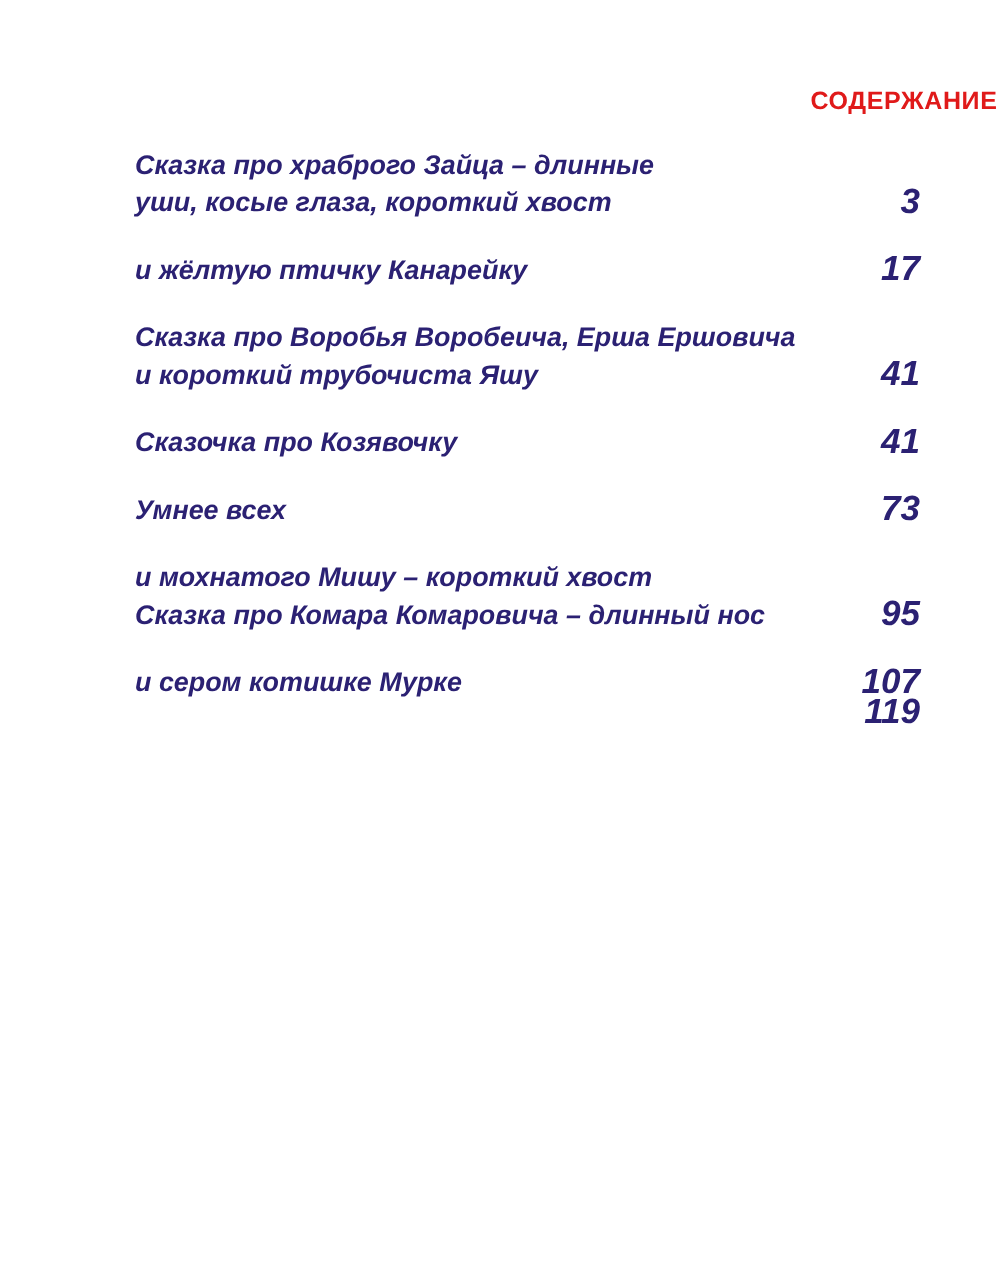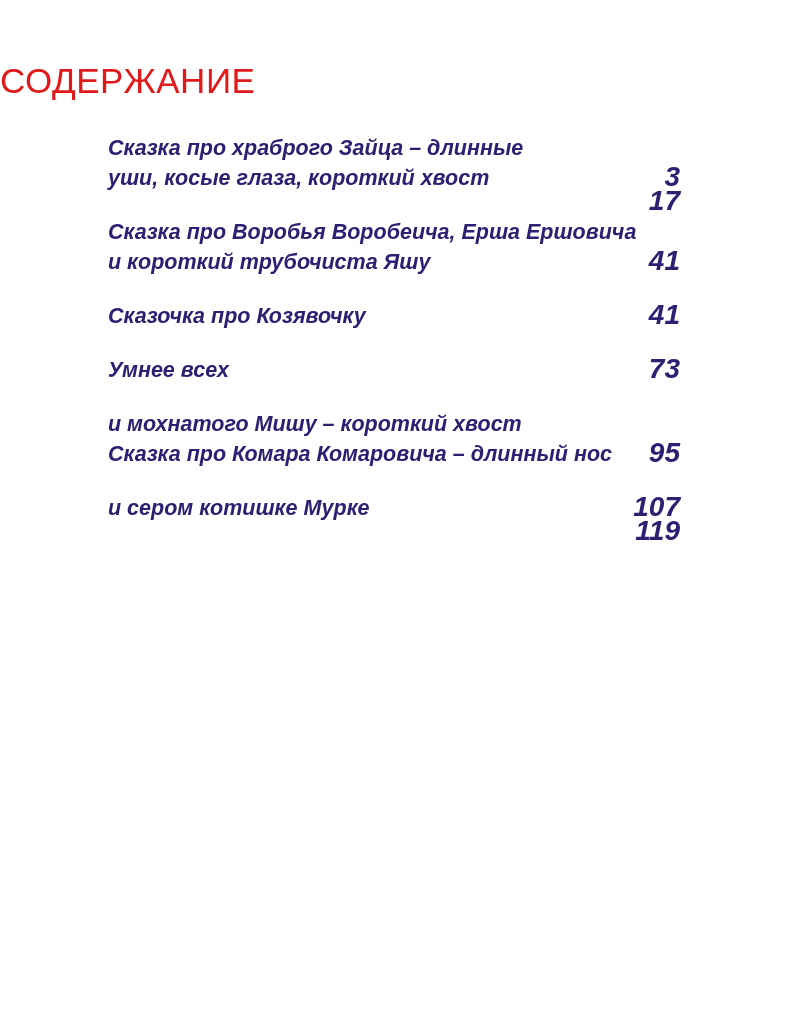--- a/index.html
+++ b/index.html
@@ -16,30 +16,30 @@
     position: relative;
     width: 798px;
     height: 1024px;
     margin: 0 auto;
     background: #ffffff;
     overflow: hidden;
     font-family: "Liberation Sans", "DejaVu Sans", sans-serif;
   }
   .title {
     margin: 64px 0 0 0;
-    font-size: 35px;
+    font-size: 20px;
     line-height: 34px;
-    font-weight: 400;
+    font-weight: 700;
     letter-spacing: 0.5px;
-    text-align: left;
+    text-align: right;
     color: var(--title-color);
   }
   .entries {
-    margin-top: 35px;
-    padding: 0 118px 0 108px;
+    margin-top: 19px;
+    padding: 0 62px 0 108px;
   }
   .entry {
     position: relative;
     margin-bottom: 24px;
     padding-right: 70px; 
   }
   .entry-title {
     font-style: italic;
     font-weight: 700;
     font-size: 21.5px;
@@ -68,20 +68,21 @@
   <div class="entry">
     <div class="entry-title">
           <div class="line">Сказка про храброго Зайца – длинные</div>
           <div class="line">уши, косые глаза, короткий хвост</div>
         </div>
     <div class="entry-page">3</div>
   </div>
 
   <div class="entry">
     <div class="entry-title">
+          <div class="line">и жёлтую птичку Канарейку</div>
         </div>
     <div class="entry-page">17</div>
   </div>
 
   <div class="entry">
     <div class="entry-title">
           <div class="line">Сказка про Воробья Воробеича, Ерша Ершовича</div>
           <div class="line">и короткий трубочиста Яшу</div>
         </div>
     <div class="entry-page">41</div>

